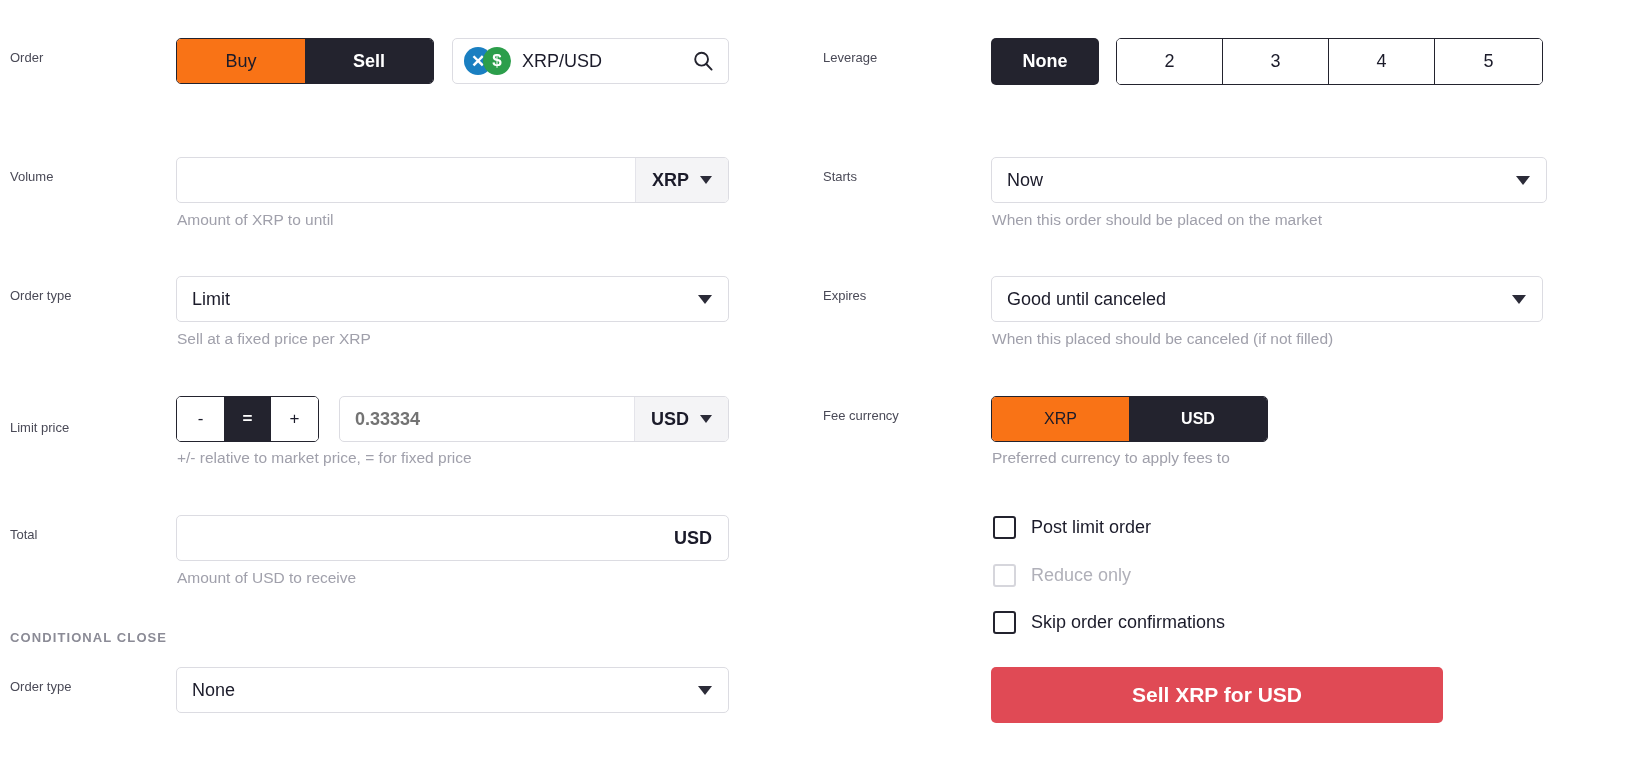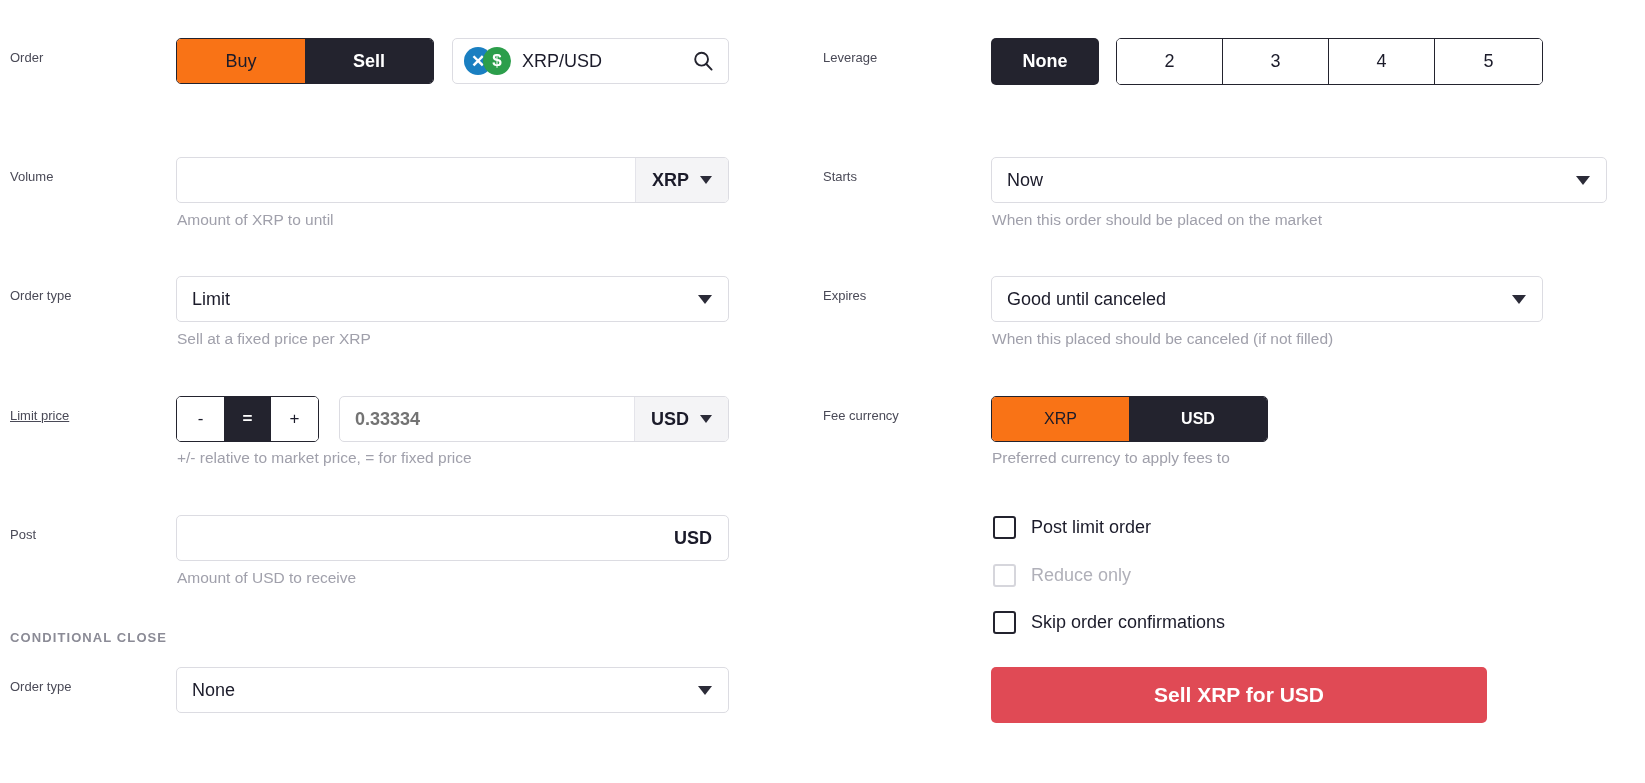--- a/index.html
+++ b/index.html
@@ -260,21 +260,21 @@
     <div class="val"></div>
     <div class="suffix-sel">
       <span>XRP</span>
       <span class="caret sm"></span>
     </div>
   </div>
   <div class="hint" style="left:177px; top:211px;">Amount of XRP to until</div>
 
   <div class="label" style="left:823px; top:169px;">Starts</div>
 
-  <div class="select" style="left:991px; top:157px; width:616px;">
+  <div class="select" style="left:991px; top:157px; width:556px;">
     <span>Now</span>
     <span class="caret"></span>
   </div>
   <div class="hint" style="left:992px; top:211px;">When this order should be placed on the market</div>
 
   <div class="label" style="left:10px; top:288px;">Order type</div>
 
   <div class="select" style="left:176px; top:276px; width:553px;">
     <span>Limit</span>
     <span class="caret"></span>
@@ -282,21 +282,21 @@
   <div class="hint" style="left:177px; top:330px;">Sell at a fixed price per XRP</div>
 
   <div class="label" style="left:823px; top:288px;">Expires</div>
 
   <div class="select" style="left:991px; top:276px; width:552px;">
     <span>Good until canceled</span>
     <span class="caret"></span>
   </div>
   <div class="hint" style="left:992px; top:330px;">When this placed should be canceled (if not filled)</div>
 
-  <div class="label" style="left:10px; top:408px;text-decoration:underline;">Limit price</div>
+  <div class="label" style="left:10px; top:420px;">Limit price</div>
 
   <div class="stepper" style="left:176px; top:396px;">
     <div class="sopt">-</div>
     <div class="sopt on">=</div>
     <div class="sopt">+</div>
   </div>
 
   <div class="field" style="left:339px; top:396px; width:390px;">
     <div class="val">0.33334</div>
     <div class="suffix-sel">
@@ -307,21 +307,21 @@
   <div class="hint" style="left:177px; top:449px;">+/- relative to market price, = for fixed price</div>
 
   <div class="label" style="left:823px; top:408px;">Fee currency</div>
 
   <div class="seg" style="left:991px; top:396px; width:277px; height:46px;">
     <div class="opt" style="width:138px; font-size:16px;">XRP</div>
     <div class="opt on" style="width:139px; font-size:16px;">USD</div>
   </div>
   <div class="hint" style="left:992px; top:449px;">Preferred currency to apply fees to</div>
 
-  <div class="label" style="left:10px; top:527px;">Post</div>
+  <div class="label" style="left:10px; top:527px;">Total</div>
 
   <div class="field" style="left:176px; top:515px; width:553px;">
     <div class="val"></div>
     <div class="suffix-plain">USD</div>
   </div>
   <div class="hint" style="left:177px; top:569px;">Amount of USD to receive</div>
 
   <div class="cbrow" style="left:993px; top:516px;">
     <span class="cbox"></span>
     <span class="cblabel">Post limit order</span>
@@ -339,15 +339,15 @@
 
   <div class="section-title" style="left:10px; top:630px;">CONDITIONAL CLOSE</div>
 
   <div class="label" style="left:10px; top:679px;">Order type</div>
 
   <div class="select" style="left:176px; top:667px; width:553px;">
     <span>None</span>
     <span class="caret"></span>
   </div>
 
-  <button class="submit" style="left:991px; top:667px; width:496px; height:56px; background:#e04a55;">Sell XRP for USD</button>
+  <button class="submit" style="left:991px; top:667px; width:452px; height:56px; background:#e04a55;">Sell XRP for USD</button>
 
 </div>
 
 </body></html>

